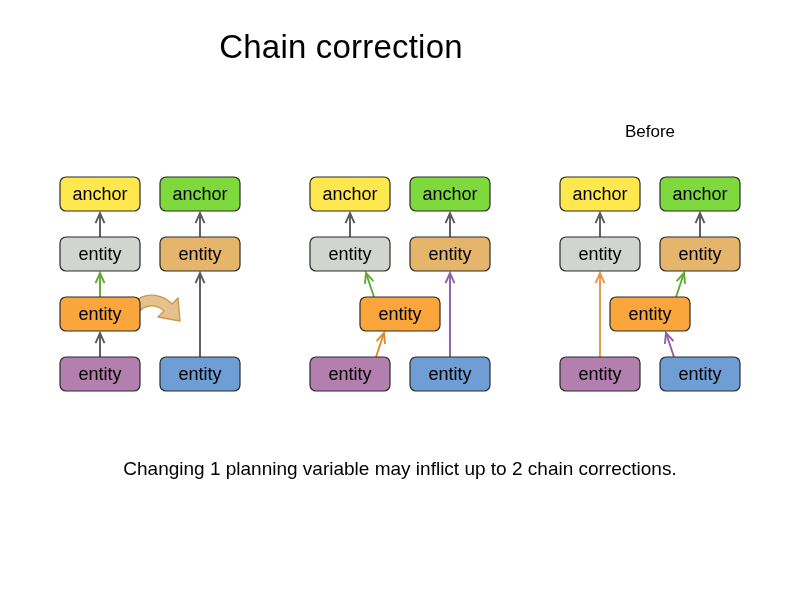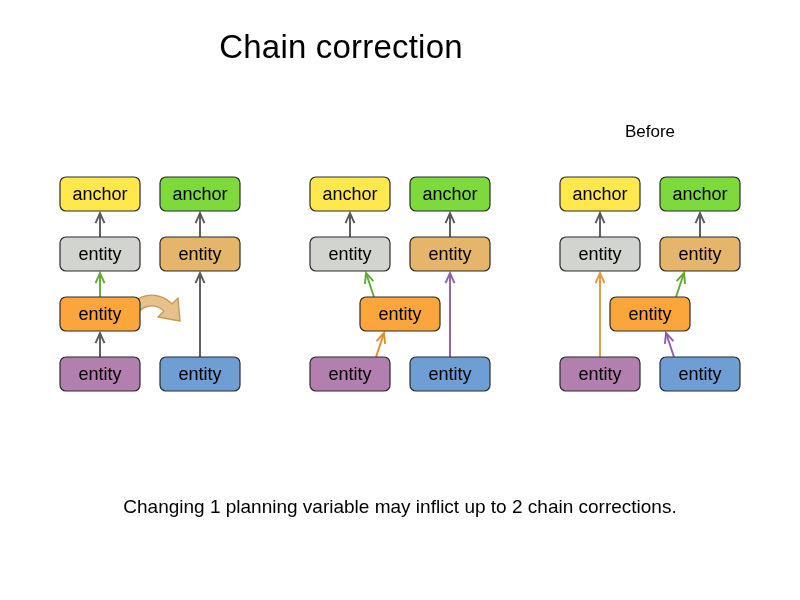--- a/index.html
+++ b/index.html
@@ -37,21 +37,21 @@
     font-size: 17px;
     color: #000000;
     text-align: center;
     line-height: 22px;
   }
   #label-before { left: 340px; top: 121px; width: 120px; }
   #label-after  { left: 590px; top: 121px; width: 120px; }
   #caption {
     position: absolute;
     left: 0;
-    top: 494px;
+    top: 456px;
     width: 800px;
     text-align: center;
     font-size: 19px;
     color: #000000;
     line-height: 26px;
   }
   #diagram {
     position: absolute;
     left: 0;
     top: 0;

